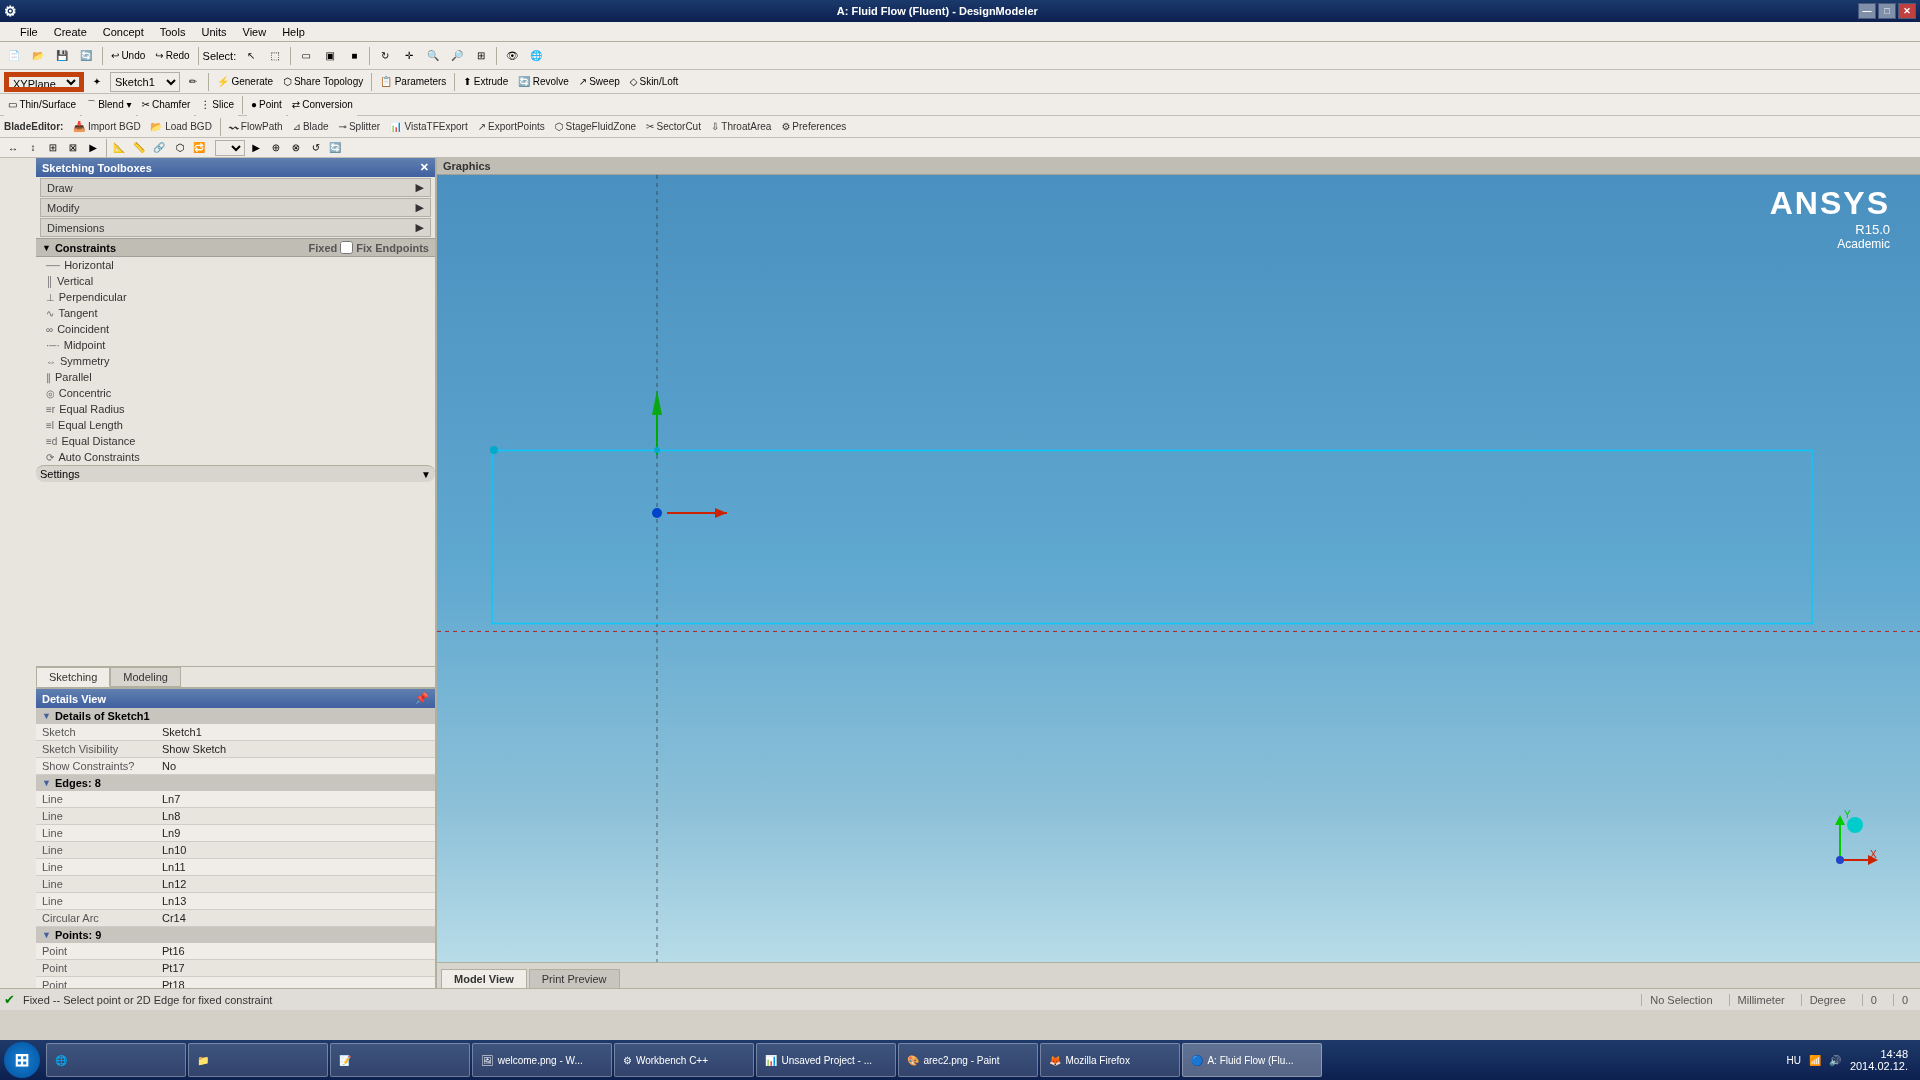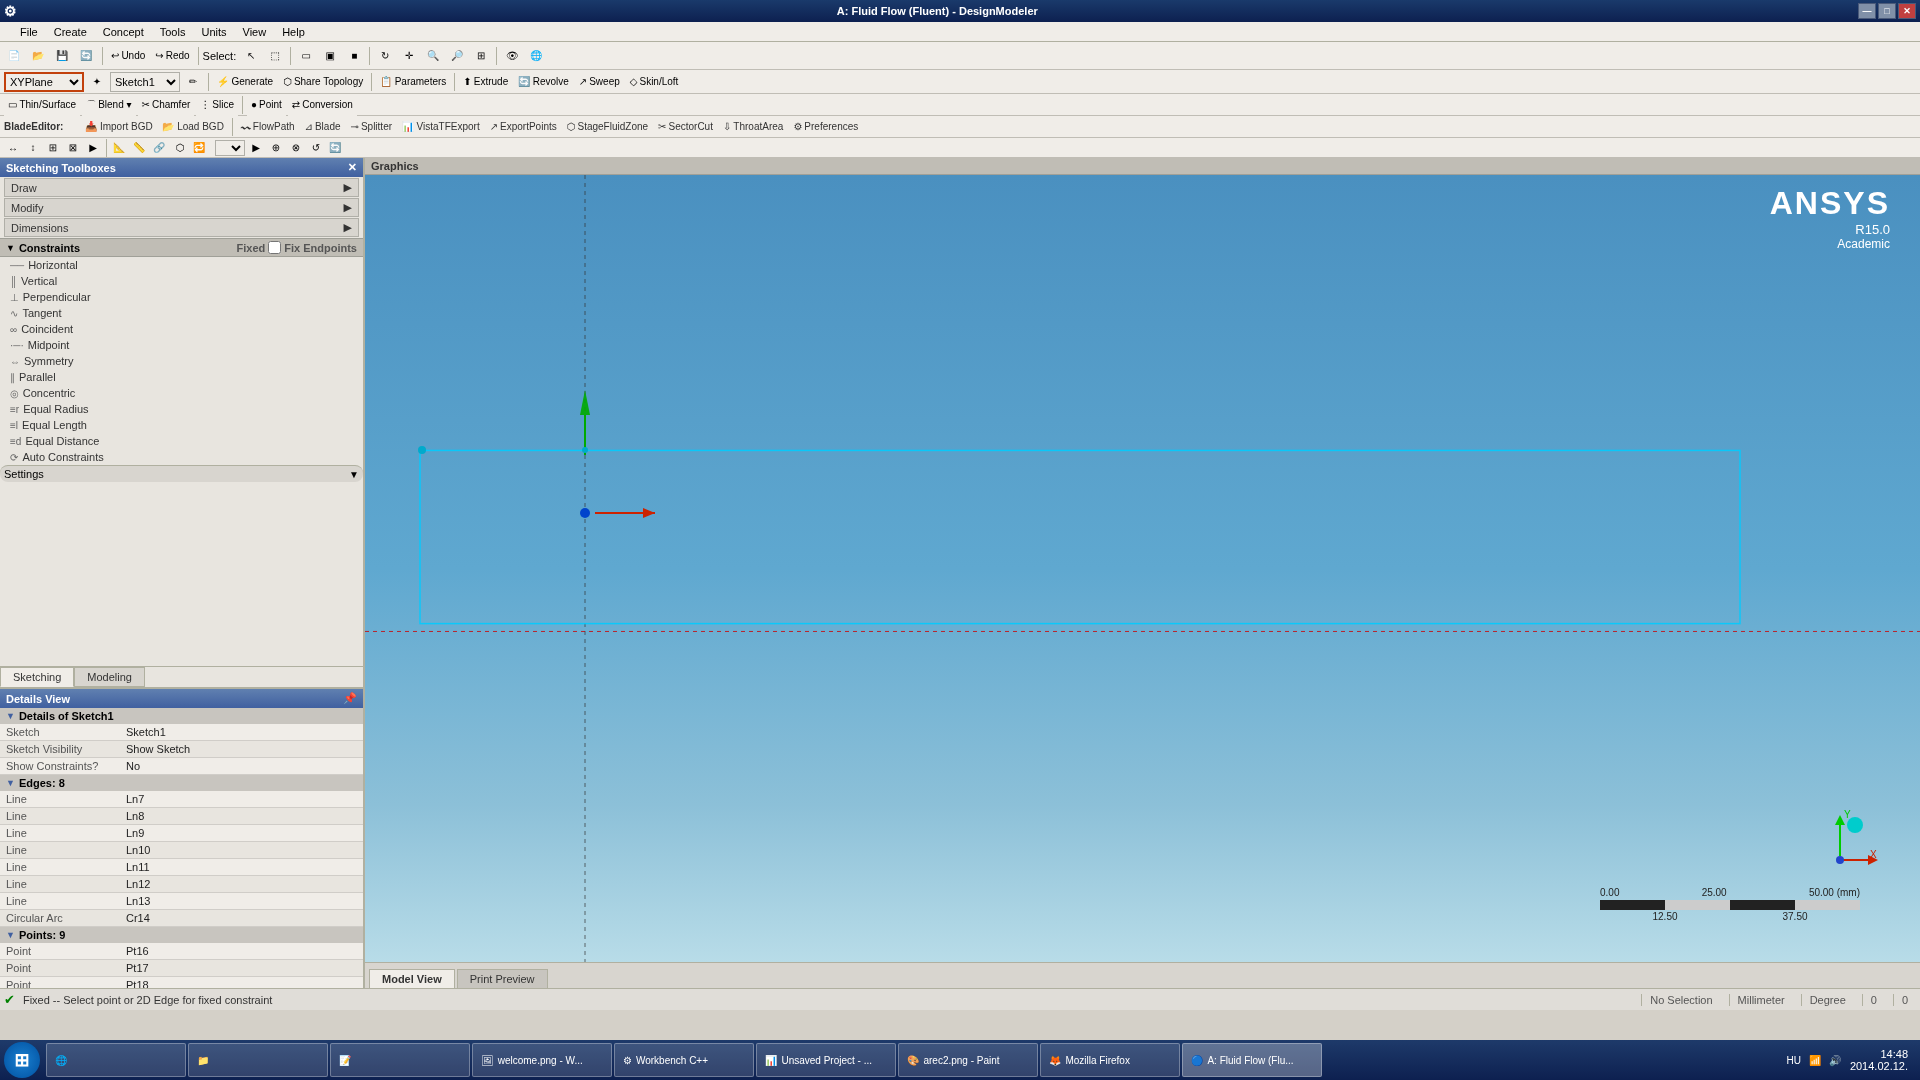--- a/index.html
+++ b/index.html
@@ -99,26 +99,27 @@
     }
 
     
     #main-area {
       display: flex;
       height: calc(1080px - 22px - 20px - 26px - 22px - 22px - 20px - 30px - 22px);
     }
 
     
     #left-panel {
-      width: 365px;
+      width: 437px;
       background: #e8e5df;
       border-right: 2px solid #b0b0a0;
       display: flex;
       flex-direction: column;
       overflow: hidden;
+      padding-left: 36px;
     }
     #left-panel-header {
       background: linear-gradient(to bottom, #6080b0, #4060a0);
       color: white;
       font-size: 11px;
       font-weight: bold;
       padding: 3px 6px;
       display: flex;
       align-items: center;
       justify-content: space-between;
@@ -430,21 +431,21 @@
   <div class="tb-btn">✛</div>
   <div class="tb-btn">🔍</div>
   <div class="tb-btn">🔎</div>
   <div class="tb-btn">⊞</div>
   <div class="tb-separator"></div>
   <div class="tb-btn">👁</div>
   <div class="tb-btn">🌐</div>
 </div>
 
 <div class="toolbar" style="height:24px; gap:2px;">
-  <select style="height:20px; font-size:11px; background:#f0ede8; border:2px solid #c2410c; width:80px;">
+  <select style="height:20px; font-size:11px; background:#f0ede8; border:5px solid #c2410c; width:80px;">
     <option>XYPlane</option>
   </select>
   <div class="tb-btn" style="font-size:10px;">✦</div>
   <select style="height:20px; font-size:11px; background:#f0ede8; border:1px solid #b0afa8; width:70px;">
     <option>Sketch1</option>
   </select>
   <div class="tb-btn" style="font-size:10px;">✏</div>
   <div class="tb-separator"></div>
   <div class="tb-btn with-text">
     <span>⚡</span>
@@ -500,21 +501,21 @@
     <span>●</span>
       <span>Point</span>
   </div>
   <div class="tb-btn with-text">
     <span>⇄</span>
       <span>Conversion</span>
   </div>
 </div>
 
 <div id="blade-toolbar">
-  <span style="font-weight:bold;color:#333;margin-right:16px;">BladeEditor:</span>
+  <span style="font-weight:bold;color:#333;margin-right:4px;">BladeEditor:</span>
   <div class="blade-item">
     <span>📥</span>
       <span>Import BGD</span>
   </div>
   <div class="blade-item">
     <span>📂</span>
       <span>Load BGD</span>
   </div>
   <div class="tb-separator"></div>
   <div class="blade-item">
@@ -812,37 +813,20 @@
           <text x="44" y="18" font-size="10" fill="#00cc00">Y</text>
 
           <line x1="40" y1="60" x2="75" y2="60" stroke="#cc2200" stroke-width="2"></line>
           <polygon points="78,60 68,55 68,65" fill="#cc2200"></polygon>
           <text x="70" y="58" font-size="10" fill="#cc2200">X</text>
 
           <circle cx="40" cy="60" r="4" fill="#2244cc"></circle>
         </svg>
       </div>
 
-      <div id="scale-bar">
-        <div style="display:flex;justify-content:space-between;width:260px;font-size:10px;color:#222;margin-bottom:2px;">
-          <span>0.00</span>
-          <span>25.00</span>
-          <span>50.00 (mm)</span>
-        </div>
-        <div class="scale-bar-visual" style="width:260px;">
-          <div class="scale-seg-dark"></div>
-          <div class="scale-seg-light"></div>
-          <div class="scale-seg-dark"></div>
-          <div class="scale-seg-light"></div>
-        </div>
-        <div style="display:flex;justify-content:space-around;width:260px;font-size:10px;color:#222;margin-top:1px;">
-          <span>12.50</span>
-          <span>37.50</span>
-        </div>
-      </div>
 
     </div>
 
     <div id="model-tabs">
       <div class="model-tab active">Model View</div>
       <div class="model-tab">Print Preview</div>
     </div>
   </div>
 </div>
 

